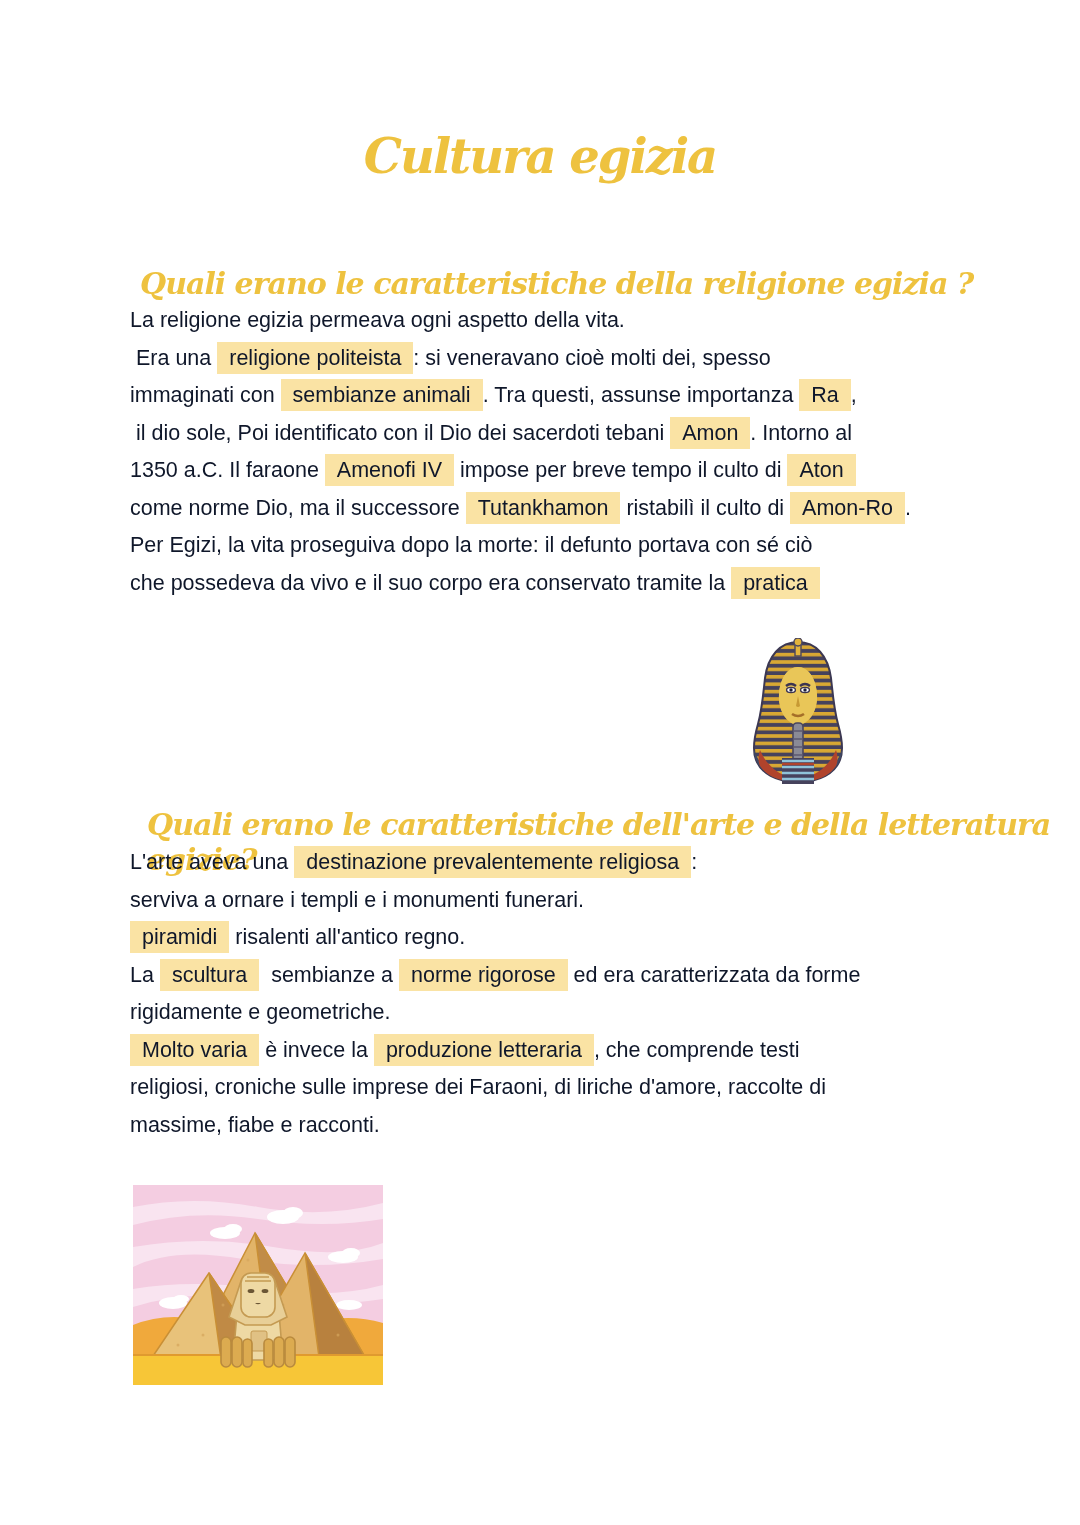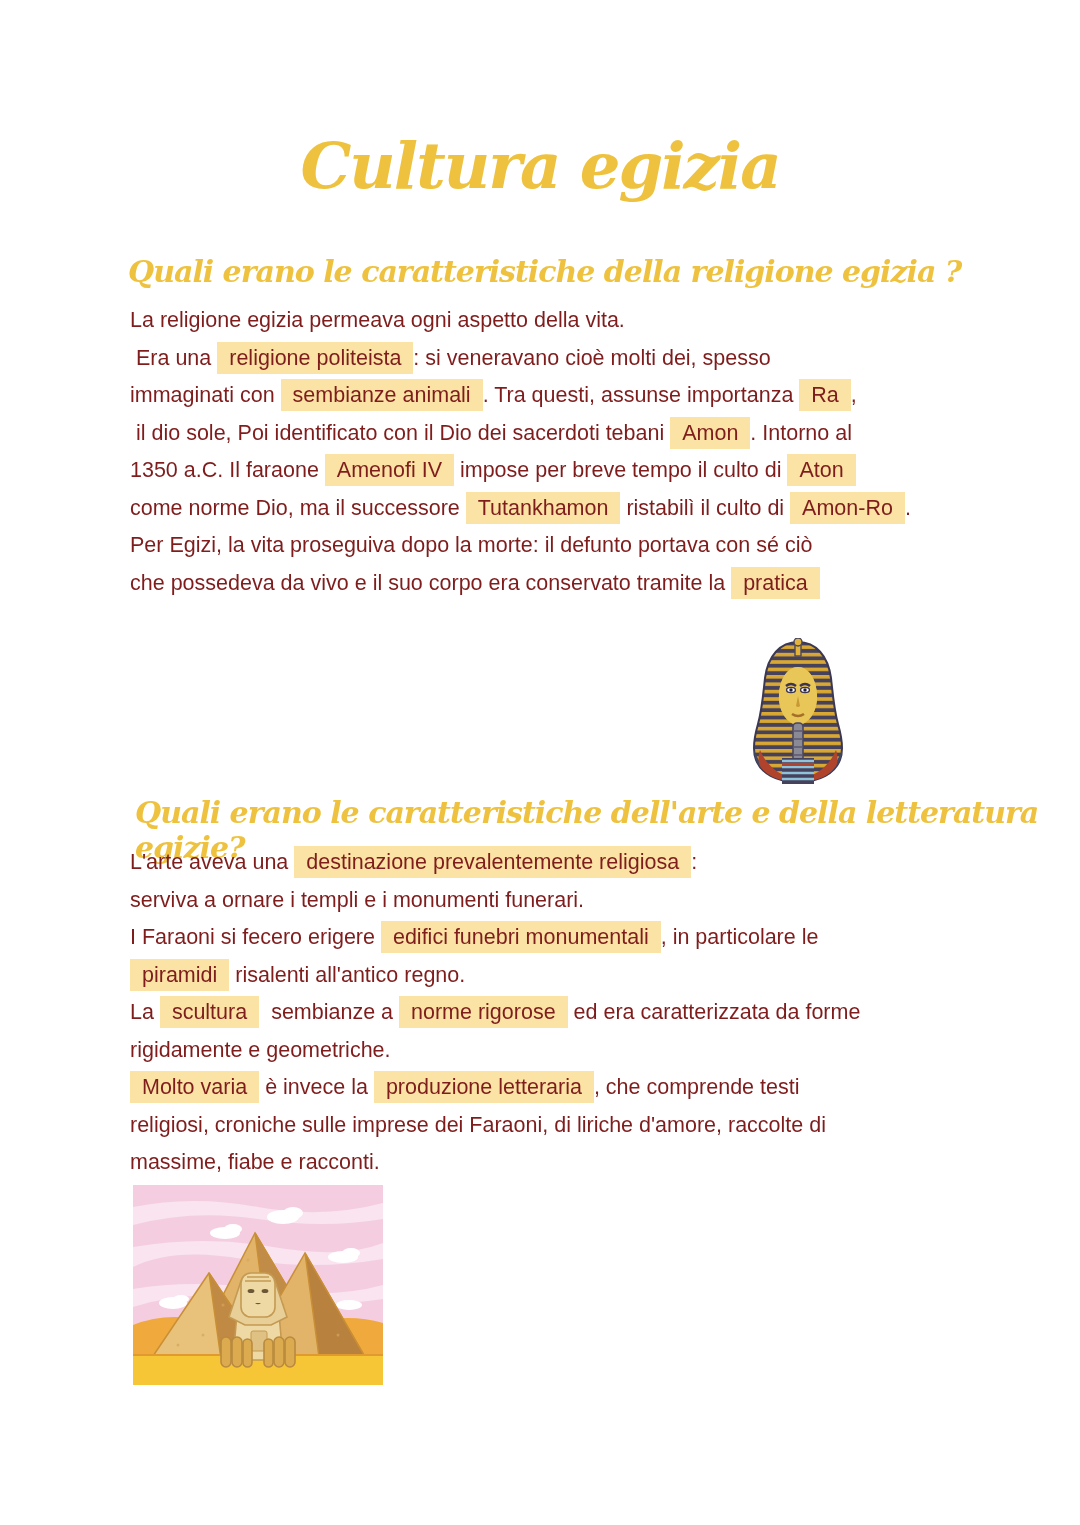--- a/index.html
+++ b/index.html
@@ -12,50 +12,50 @@
     font-family:"Liberation Sans", sans-serif;
   }
   .doc-title{
     position:absolute;
     top:128px; left:0;
     width:100%;
     text-align:center;
     font-family:"DejaVu Serif", serif;
     font-style:italic;
     font-weight:bold;
-    font-size:64px;
+    font-size:48px;
     letter-spacing:-2px;
     color:#eec23f;
     margin:0;
   }
   .question{
     position:absolute;
     font-family:"DejaVu Serif", serif;
     font-style:italic;
     font-weight:bold;
     font-size:30px;
     letter-spacing:-1px;
     color:#eec23f;
-    margin:0;
+    margin:12px;
   }
   .q1{ top:254px; left:128px; }
   .q2{ top:795px; left:135px; }
   .para{
     position:absolute;
     left:130px;
     width:900px;
   }
   .p1{ top:302px; }
   .p2{ top:844px; }
   .line{
     white-space:pre;
     font-size:21.5px;
     line-height:37.5px;
     height:37.5px;
-    color:#7f1d1d;
+    color:#0f172a;
   }
   .line .hl{
     background:#fae3a4;
     padding:4px 12px;
   }
   .illos{ position:absolute; }
   .pharaoh-wrap{ top:638px; left:744px; width:108px; height:150px; }
   .pyramids-wrap{ top:1185px; left:133px; width:250px; height:200px; }
   svg{ display:block; }
 </style>
@@ -115,21 +115,20 @@
       <path d="M38,123 h32 M38,129 h32 M38,135 h32 M38,141 h32" stroke="#8fc3d9" stroke-width="2.4"></path>
       <path d="M38,126 h32" stroke="#b0432c" stroke-width="2.4"></path>
     </svg>
   </div>
 
   <h2 class="question q2">Quali erano le caratteristiche dell'arte e della letteratura egizie?</h2>
 
   <div class="para p2">
       <div class="line"><span>L'arte aveva una </span><span class="hl">destinazione prevalentemente religiosa</span><span>:</span></div>
       <div class="line"><span>serviva a ornare i templi e i monumenti funerari.</span></div>
-      <div class="line"><span>I Faraoni si fecero erigere </span><span class="hl">edifici funebri monumentali</span><span>, in particolare le</span></div>
       <div class="line"><span class="hl">piramidi</span><span> risalenti all'antico regno.</span></div>
       <div class="line"><span>La </span><span class="hl">scultura</span><span>  sembianze a </span><span class="hl">norme rigorose</span><span> ed era caratterizzata da forme</span></div>
       <div class="line"><span>rigidamente e geometriche.</span></div>
       <div class="line"><span class="hl">Molto varia</span><span> è invece la </span><span class="hl">produzione letteraria</span><span>, che comprende testi</span></div>
       <div class="line"><span>religiosi, croniche sulle imprese dei Faraoni, di liriche d'amore, raccolte di</span></div>
       <div class="line"><span>massime, fiabe e racconti.</span></div>
     </div>
 
   <div class="illos pyramids-wrap">
     <svg width="250" height="200" viewBox="0 0 250 200">

